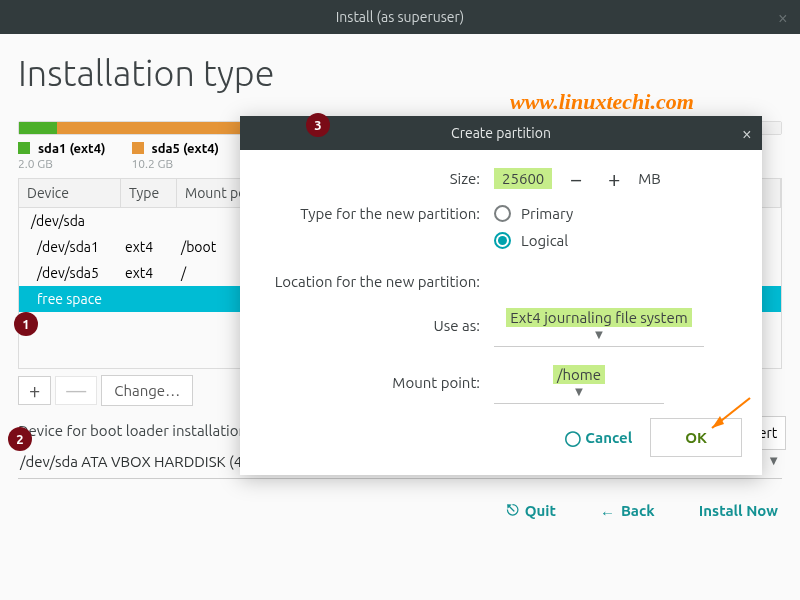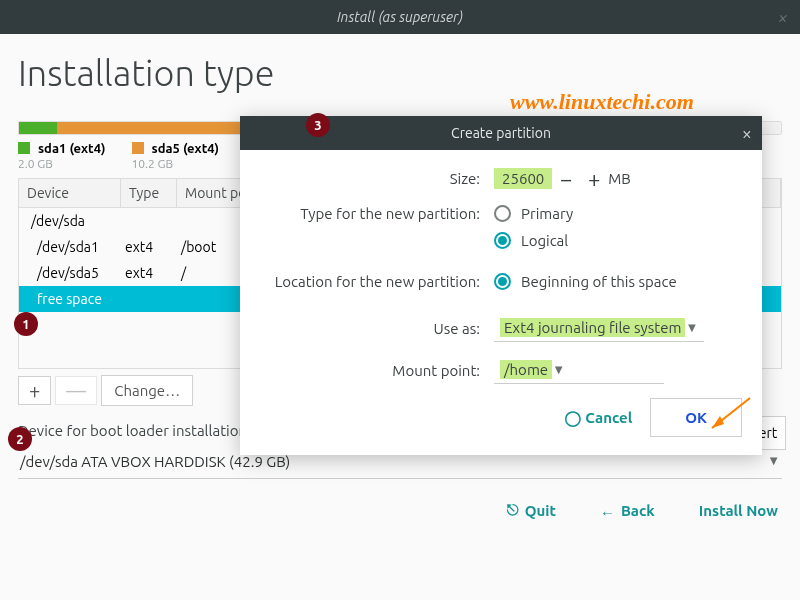--- a/index.html
+++ b/index.html
@@ -1,18 +1,18 @@
 <!DOCTYPE html>
 <html><head>
 <meta charset="utf-8">
 <style>
 * { box-sizing: border-box; margin: 0; padding: 0; font-family: "Segoe UI", "Ubuntu", sans-serif; }
 body { background: #fafafa; width: 800px; height: 600px; overflow: hidden; position: relative; }
 
-.titlebar { background: #323b3d; color: #cdd3d4; height: 34px; display: flex; align-items: center; justify-content: center; position: relative; font-size: 14px; font-style: italic; }
+.titlebar { background: #323b3d; color: #cdd3d4; height: 34px; display: flex; align-items: center; justify-content: center; position: relative; font-size: 14px; }
 .titlebar .close { position: absolute; right: 12px; color: #6a7274; font-size: 18px; cursor: pointer; }
 
 .content { padding: 18px 18px 10px 18px; position: relative; }
 .inst-title { font-size: 36px; font-weight: 300; color: #3e4446; margin-bottom: 28px; }
 
 .watermark { position: absolute; top: 55px; left: 510px; color: #ff7f00; font-family: serif; font-style: italic; font-size: 22px; font-weight: 600; }
 
 .bar-outer { height: 14px; border: 1px solid #ddd; display: flex; border-radius: 2px; margin-bottom: 6px; background:#f3f3f3; }
 .seg-g { background: #4caf2a; }
 .seg-o { background: #e59538; }
@@ -44,33 +44,33 @@
 
 .badge { position:absolute; width:24px; height:24px; border-radius:50%; background:#7a0b17; color:#fff; font-size:13px; display:flex; align-items:center; justify-content:center; font-weight:600; z-index:20; }
 
 
 .modal { position:absolute; top:116px; left:240px; width:522px; background:#fff; box-shadow:0 4px 20px rgba(0,0,0,.25); z-index:10; }
 .modal .mhead { background:#323b3d; color:#e5e8e8; height:34px; display:flex; align-items:center; justify-content:center; position:relative; font-size:14px; }
 .modal .mhead .mclose { position:absolute; right:10px; font-size:18px; color:#cfd3d4; cursor:pointer; }
 .modal .mbody { padding:16px 20px 18px 20px; font-size:15px; color:#3d4244; }
 .mrow { display:flex; align-items:center; margin-bottom:14px; }
 .mrow .lbl { flex:0 0 234px; text-align:right; padding-right:14px; }
-.mrow .val { flex:1; display:flex; align-items:center; }
+.mrow .val { flex:1; display:flex; align-items:center; gap:10px; }
 .sizebox { background:#c6ed8a; padding:2px 8px; font-size:15px; min-width:58px; text-align:right; }
 .stepbtn { font-size:22px; width:28px; text-align:center; cursor:pointer; color:#3a3f40; }
 .radio { width:17px; height:17px; border:2px solid #7a7f80; border-radius:50%; display:inline-flex; align-items:center; justify-content:center; margin-right:10px; }
 .radio.sel { border-color:#00a2ad; }
 .radio.sel::after { content:""; width:9px; height:9px; border-radius:50%; background:#00a2ad; }
 .radioline { display:flex; align-items:center; margin-bottom:10px; cursor:pointer; }
-.select { border-bottom:1px solid #ccc; padding:4px 6px; display:flex; justify-content:flex-start; align-items:center; min-width:210px; }
+.select { border-bottom:1px solid #ccc; padding:4px 6px; display:flex; justify-content:center; align-items:center; min-width:210px;flex-direction:column; }
 .select .hl { background:#c6ed8a; padding:1px 4px; }
 .caret { color:#6a6f70; font-size:13px; }
 .mfoot { display:flex; justify-content:flex-end; gap:18px; margin-top:8px; align-items:center; }
 .cancel { color:#149293; font-weight:600; cursor:pointer; display:flex; align-items:center; gap:4px; }
-.okbtn { border:1px solid #d0d0d0; padding:10px 34px; color:#1d4ed8; font-weight:600; cursor:pointer; background:#fff; }
+.okbtn { border:1px solid #d0d0d0; padding:10px 34px; color:#4d7c0f; font-weight:600; cursor:pointer; background:#fff; }
 
 .arrow { position:absolute; top:394px; left:700px; z-index:15; pointer-events:none; }
 .arrow svg line { stroke:#ff7f00; stroke-width:2.2; }
 .arrow svg polygon { fill:#ff7f00; }
 
 .vert-strip { position:absolute; top:416px; right:14px; width:40px; border:1px solid #d0d0d0; padding:8px 5px; font-size:14px; background:#fff; }
 </style>
 </head>
 <body>
 
@@ -187,24 +187,20 @@
         <div class="radioline">
           <span class="radio sel"></span>
           <span>Logical</span>
         </div>
       </div>
     </div>
 
     <div class="mrow" style="align-items:flex-start">
       <div class="lbl">Location for the new partition:</div>
       <div class="val" style="flex-direction:column; align-items:flex-start; gap:0">
-        <div class="radioline">
-          <span class="radio sel"></span>
-          <span>Beginning of this space</span>
-        </div>
       </div>
     </div>
 
     <div class="mrow">
       <div class="lbl">Use as:</div>
       <div class="val">
         <div class="select">
           <span class="hl">Ext4 journaling file system</span>
           <span class="caret">▼</span>
         </div>

